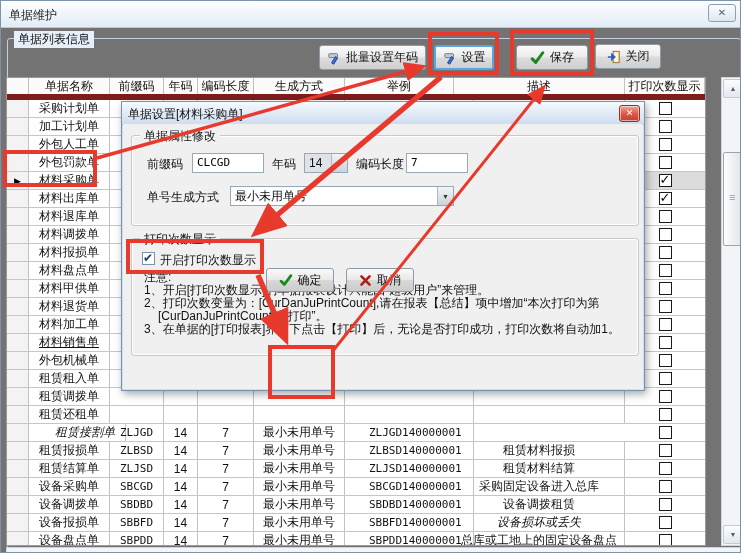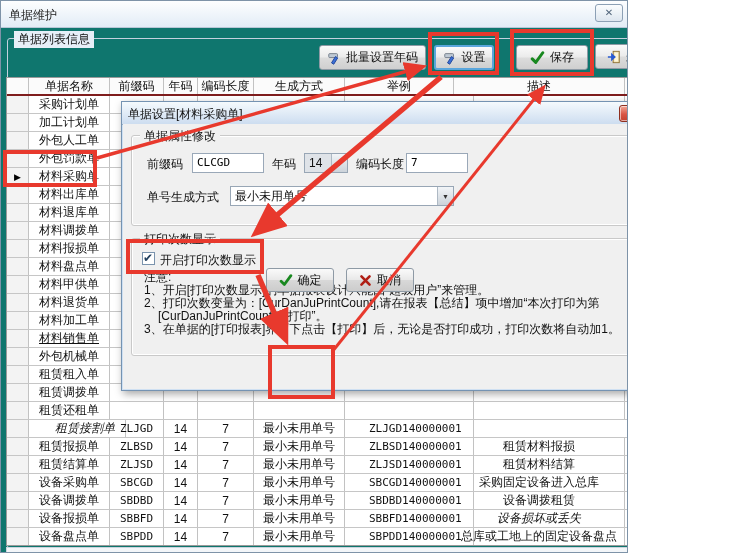--- a/index.html
+++ b/index.html
@@ -1,38 +1,38 @@
 <!DOCTYPE html>
 <html><head>
 <meta charset="utf-8">
 <style>
   html,body{margin:0;padding:0;}
   body{font-family:"Liberation Sans","DejaVu Sans",sans-serif;font-size:12px;color:#111;}
-  #win{position:relative;width:628px;height:553px;background:#0f766e;border:1px solid #7e93a8;box-sizing:border-box;overflow:hidden;padding-left:31px;}
+  #win{position:relative;width:741px;height:553px;background:#737373;border:1px solid #7e93a8;box-sizing:border-box;overflow:hidden;padding-left:31px;}
   
   #titlebar{position:absolute;left:0;top:0;width:100%;height:26px;
     background:linear-gradient(#fdfeff,#e2ecf6);border-bottom:1px solid #b9c7d7;}
   #titlebar .ttl{position:absolute;left:8px;top:6px;font-size:12px;color:#1c1c1c;}
   #winclose{position:absolute;right:4px;top:3px;width:26px;height:16px;border:1px solid #8ca0b5;border-radius:3px;
     background:linear-gradient(#fbfdfe,#dde6ef);color:#51657b;font-size:10px;font-weight:bold;text-align:center;line-height:15px;cursor:default;}
   
   .gbox{position:absolute;border:1px solid #c3d1df;border-radius:3px;}
   .gbox>.glab{position:absolute;top:-8px;left:6px;padding:0 4px;background:#e7eff8;font-size:12px;color:#111;}
   #maingroup{left:6px;top:37px;width:732px;height:509px;}
   
   .btn{position:absolute;height:25px;border:1px solid #8e9aa5;border-radius:3px;box-sizing:border-box;
     background:linear-gradient(#fafafa, #ebebeb 48%, #dcdcdc 52%, #cfcfcf);display:flex;align-items:center;justify-content:center;gap:5px;font-size:12px;color:#111;cursor:default;}
   .btn svg{flex:0 0 auto;}
   #btn-batch{left:318px;top:44px;width:107px;}
   #btn-set{left:433px;top:44px;width:60px;border:2px solid #5aa6dc;}
   #btn-save{left:515px;top:44px;width:72px;}
   #btn-close{left:594px;top:43px;width:66px;}
   
   #grid{position:absolute;left:5px;top:76px;width:700px;height:469px;border:1px solid #9a9a9a;background:#fff;overflow:hidden;box-sizing:border-box;}
-  #grid-header{position:relative;height:16px;background:#fbfbfb;border-bottom:2px solid #7f1d1d;}
+  #grid-header{position:relative;height:16px;background:#fbfbfb;border-bottom:6px solid #7f1d1d;}
   .c{position:absolute;top:0;height:17px;box-sizing:border-box;border-right:1px solid #c2c2c2;
      display:flex;align-items:center;justify-content:center;font-size:12px;white-space:nowrap;overflow:hidden;}
   .hc{height:16px;background:#fbfbfb;}
   .gr{position:relative;height:17px;border-bottom:1px solid #c6c6c6;background:#fff;}
   .t0{background:#f3f3f3;font-size:9px;color:#000;}
   .t2,.t6{font-family:"DejaVu Sans Mono","Liberation Mono",monospace;font-size:11px;}
   .t6{justify-content:flex-start;padding-left:4px;margin-left:20px;}
   .pcell{border-right:none;}
   .selrow{background:#dcdcdc;}
   .gcb{width:13px;height:13px;background:#fff;border:1.6px solid #1a1a1a;box-sizing:border-box;position:relative;}

